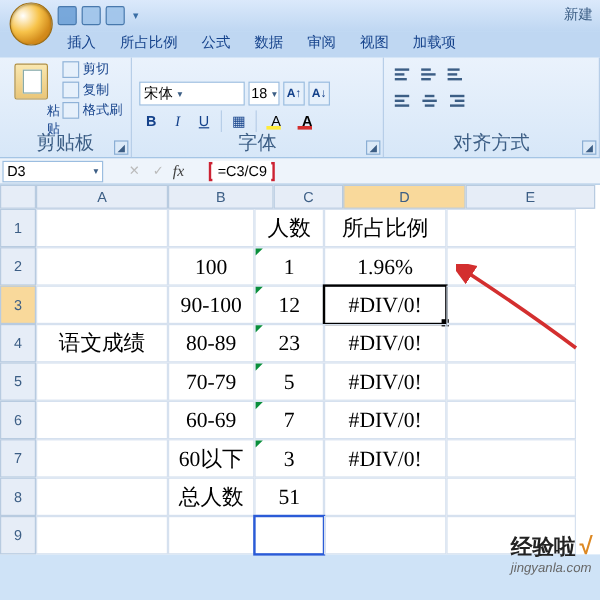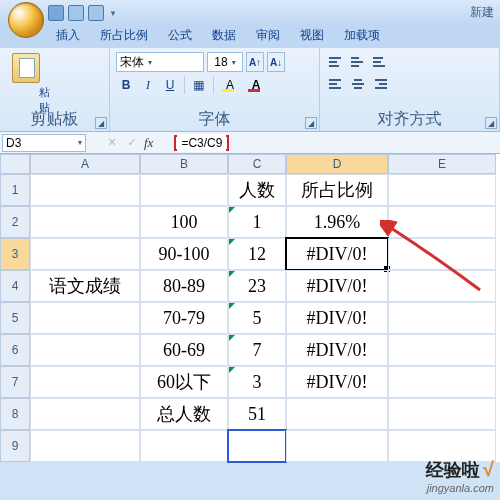--- a/index.html
+++ b/index.html
@@ -22,25 +22,25 @@
   .paste { width:40px; height:60px; text-align:center; border:1px solid transparent; border-radius:3px;}
   .paste-icon { width:28px;height:30px; margin:2px auto 0; background:linear-gradient(#f9e7b0,#eac678); border:1px solid #b38f3d; border-radius:2px; position:relative;}
   .paste-icon::before{content:"";position:absolute;top:4px;left:6px;width:14px;height:18px;background:#fff;border:1px solid #8aa;}
   .paste-label { font-size:11px; color:#15428b; margin-top:2px;margin-left:32px;}
   .clip-items { display:flex; flex-direction:column; gap:2px; margin-left:2px;}
   .clip-row { display:flex; align-items:center; gap:3px; color:#15428b; font-size:11px;}
   .ci-icon { width:14px;height:14px; border:1px solid #8fb2d8; background:#e6f0fb;}
   .clip-flex { display:flex; gap:4px;}
   
   .fontg { width:210px;}
-  .row1 { display:flex; gap:3px; align-items:center; margin-top:2px;}
+  .row1 { display:flex; gap:3px; align-items:center; margin-top:18px;}
   .combo { background:#fff; border:1px solid #9bbde0; height:20px; display:flex; align-items:center; padding:0 3px; font-size:12px;}
   .combo .arrow{ margin-left:4px; font-size:8px; color:#3c5e85;}
   .fontname { width:88px;}
-  .fontsize { width:36px; justify-content:center;}
+  .fontsize { width:26px; justify-content:center;}
   .sizebtn { width:18px;height:20px; border:1px solid #9bbde0; background:#e6f0fb; display:flex;align-items:center;justify-content:center; font-size:10px; font-weight:bold; color:#15428b;}
   .row2 { display:flex; gap:2px; margin-top:3px; align-items:center;}
   .fbtn { width:20px;height:20px; border:1px solid transparent; display:flex;align-items:center;justify-content:center; color:#15428b; font-size:12px;}
   .sep { width:1px;height:18px;background:#b7cee8; margin:0 2px;}
   .colorbtn { width:24px;height:20px; border:1px solid transparent; position:relative; display:flex;align-items:center;justify-content:center;}
   .colorbtn .bar{position:absolute;bottom:2px;left:3px;width:12px;height:3px;}
   
   .aligng { flex:1; }
   .alrow { display:flex; gap:2px; margin-top:2px;}
   .abtn { width:20px;height:20px; border:1px solid transparent; display:flex; flex-direction:column; justify-content:center; gap:2px; padding:2px;}
@@ -58,28 +58,28 @@
   .sheet { background:#fff; position:relative;}
   .colheads { display:flex; height:20px;}
   .corner { width:30px; background:#e6edf7; border:1px solid #b8cbe0;}
   .colhead { background:#e6edf7; border:1px solid #b8cbe0; text-align:center; color:#3c5e85; font-size:12px; display:flex;align-items:center;justify-content:center;}
   .colA{width:110px}.colB{width:88px}.colC{width:58px}.colD{width:102px}.colE{width:108px}
   .colhead.sel { background:#f9d99b;}
   .row { display:flex;}
   .rowhead { width:30px; background:#e6edf7; border:1px solid #b8cbe0; text-align:center; color:#3c5e85; font-size:12px; display:flex;align-items:center;justify-content:center;}
   .rowhead.sel { background:#f9d99b;}
   .cell { border:1px solid #d6e1ef; display:flex; align-items:center; justify-content:center; font-size:18px; font-family:"SimSun",serif; color:#000; position:relative;}
-  .row .cell.colA{width:110px}.row .cell.colB{width:88px}.row .cell.colC{width:58px}.row .cell.colD{width:102px}.row .cell.colE{width:108px}
+  .row .cell.colA{width:110px}.row .cell.colB{width:72px}.row .cell.colC{width:58px}.row .cell.colD{width:102px}.row .cell.colE{width:108px}
   .rh{height:32px}
   .green-tick::after{content:"";position:absolute;top:0;left:0;border-top:6px solid #0a8f3c;border-right:6px solid transparent;}
   .selcell { outline:2px solid #000; outline-offset:-1px;}
   .selcell::after{content:"";position:absolute;right:-3px;bottom:-3px;width:6px;height:6px;background:#000;}
   .blue-box { outline:2px solid #2b5bd7; outline-offset:-1px;}
   .arrow-red { position:absolute; pointer-events:none;}
-  .watermark{ position:absolute; right:6px; bottom:6px; text-align:right; color:#222;}
+  .watermark{ position:absolute; right:6px; bottom:20px; text-align:left; color:#222;}
   .watermark .t1{ font-size:18px; font-weight:bold;}
   .watermark .ck{ color:#d82; font-size:20px; font-weight:bold;}
   .watermark .t2{ font-size:11px; color:#666; font-style:italic;}
 </style>
 </head>
 <body>
 
 <div class="titlebar">
   <div class="office-btn"></div>
   <div class="qat">
@@ -100,20 +100,34 @@
   <div class="rtab">视图</div>
   <div class="rtab">加载项</div>
 </div>
 
 <div class="ribbon">
   <div class="group clip">
     <div class="clip-flex">
       <div class="paste">
         <div class="paste-icon"></div>
         <div class="paste-label">粘贴</div>
+      </div>
+      <div class="clip-items">
+        <div class="clip-row">
+            <div class="ci-icon"></div>
+            <span>剪切</span>
+          </div>
+        <div class="clip-row">
+            <div class="ci-icon"></div>
+            <span>复制</span>
+          </div>
+        <div class="clip-row">
+            <div class="ci-icon"></div>
+            <span>格式刷</span>
+          </div>
       </div>
     </div>
     <div class="group-label">剪贴板</div>
     <div class="dlaunch">◢</div>
   </div>
 
   <div class="group fontg">
     <div class="row1">
       <div class="combo fontname">
           <span>宋体</span>

